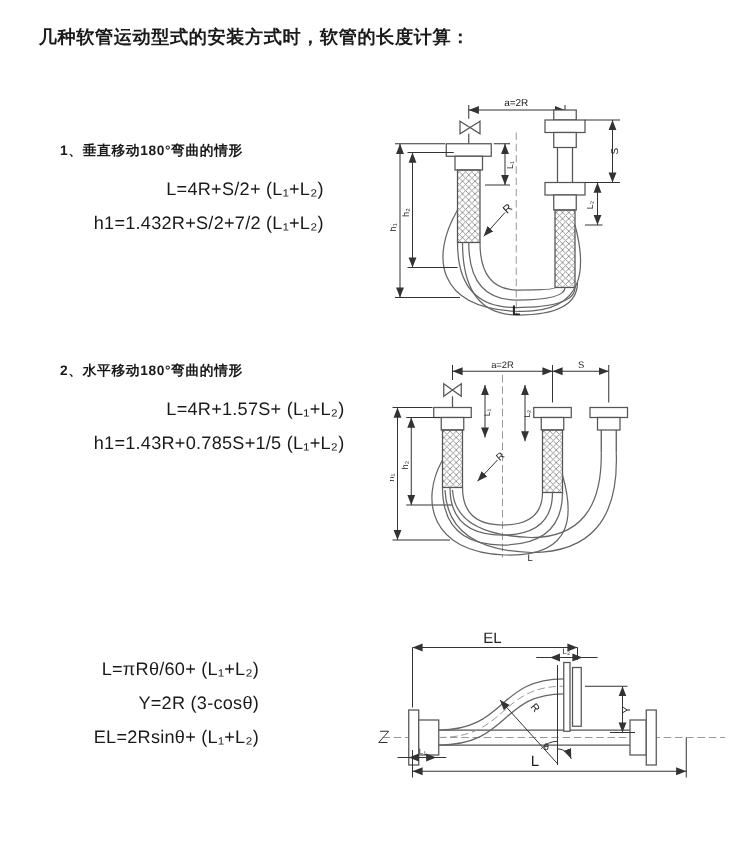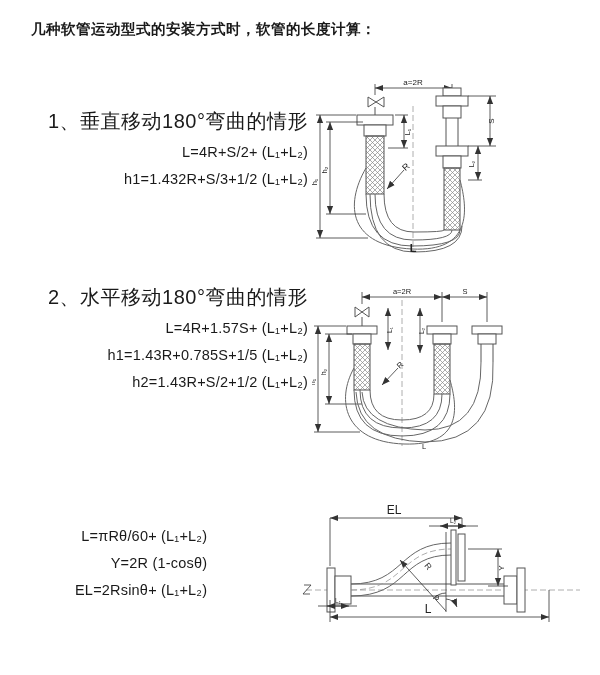--- a/index.html
+++ b/index.html
@@ -1,20 +1,20 @@
 <!DOCTYPE html>
 <html><head>
 <meta charset="utf-8">
 <style>
   html,body{margin:0;padding:0;background:#fff;}
   .page{position:relative;width:596px;height:675px;background:#ffffff;overflow:hidden;
         font-family:"Liberation Sans",sans-serif;color:#1a1a1a;}
   .title{position:absolute;left:31px;top:20px;font-size:14.5px;font-weight:bold;letter-spacing:0.5px;}
   .sec{position:absolute;left:48px;}
-  .sec .h{font-size:20px;font-weight:normal;line-height:18px;margin:0 0 9px 0;letter-spacing:0.5px;}
+  .sec .h{font-size:11px;font-weight:bold;line-height:18px;margin:0 0 9px 0;letter-spacing:0.5px;}
   .sec .formula{font-size:14.5px;line-height:27px;margin:0 0 0 27px;letter-spacing:0.2px;text-align:right;}
   #sec1{top:112px;}
   #sec2{top:288px;}
   #sec3{top:523px;}
   svg.dwg{position:absolute;}
   svg text{font-family:"Liberation Sans",sans-serif;fill:#222;}
   .ln{stroke:#555;stroke-width:1;fill:none;}
   .dim{stroke:#333;stroke-width:0.8;fill:none;}
   .cl{stroke:#999;stroke-width:0.8;fill:none;stroke-dasharray:6 3;}
   .hose{stroke:#666;stroke-width:1;fill:none;}
@@ -23,33 +23,32 @@
 </head>
 <body>
 
 <div class="page">
 
   <div class="title">几种软管运动型式的安装方式时，软管的长度计算：</div>
 
   <div class="sec" id="sec1">
     <div class="h">1、垂直移动180°弯曲的情形</div>
     <div class="formula">L=4R+S/2+ (L₁+L₂)</div>
-    <div class="formula">h1=1.432R+S/3+1/2 (L₁+L₂)</div>
+    <div class="formula">h1=1.432R+S/2+7/2 (L₁+L₂)</div>
   </div>
 
   <div class="sec" id="sec2">
     <div class="h">2、水平移动180°弯曲的情形</div>
     <div class="formula">L=4R+1.57S+ (L₁+L₂)</div>
     <div class="formula">h1=1.43R+0.785S+1/5 (L₁+L₂)</div>
-    <div class="formula">h2=1.43R+S/2+1/2 (L₁+L₂)</div>
   </div>
 
   <div class="sec" id="sec3">
     <div class="formula">L=πRθ/60+ (L₁+L₂)</div>
-    <div class="formula">Y=2R (1-cosθ)</div>
+    <div class="formula">Y=2R (3-cosθ)</div>
     <div class="formula">EL=2Rsinθ+ (L₁+L₂)</div>
   </div>
 
   <svg class="dwg" style="left:312px;top:72px;" width="288" height="185" viewBox="312 72 288 185">
     <defs>
       <marker id="d1a" viewBox="0 0 10 10" refX="9" refY="5" markerWidth="9" markerHeight="9" orient="auto-start-reverse" markerUnits="userSpaceOnUse">
         <path d="M0,1.5 L9,5 L0,8.5 Z" fill="#333"></path>
       </marker>
       <pattern id="d1h" width="5" height="5" patternUnits="userSpaceOnUse">
         <path d="M0,5 L5,0 M0,0 L5,5" stroke="#8a8a8a" stroke-width="0.7"></path>

